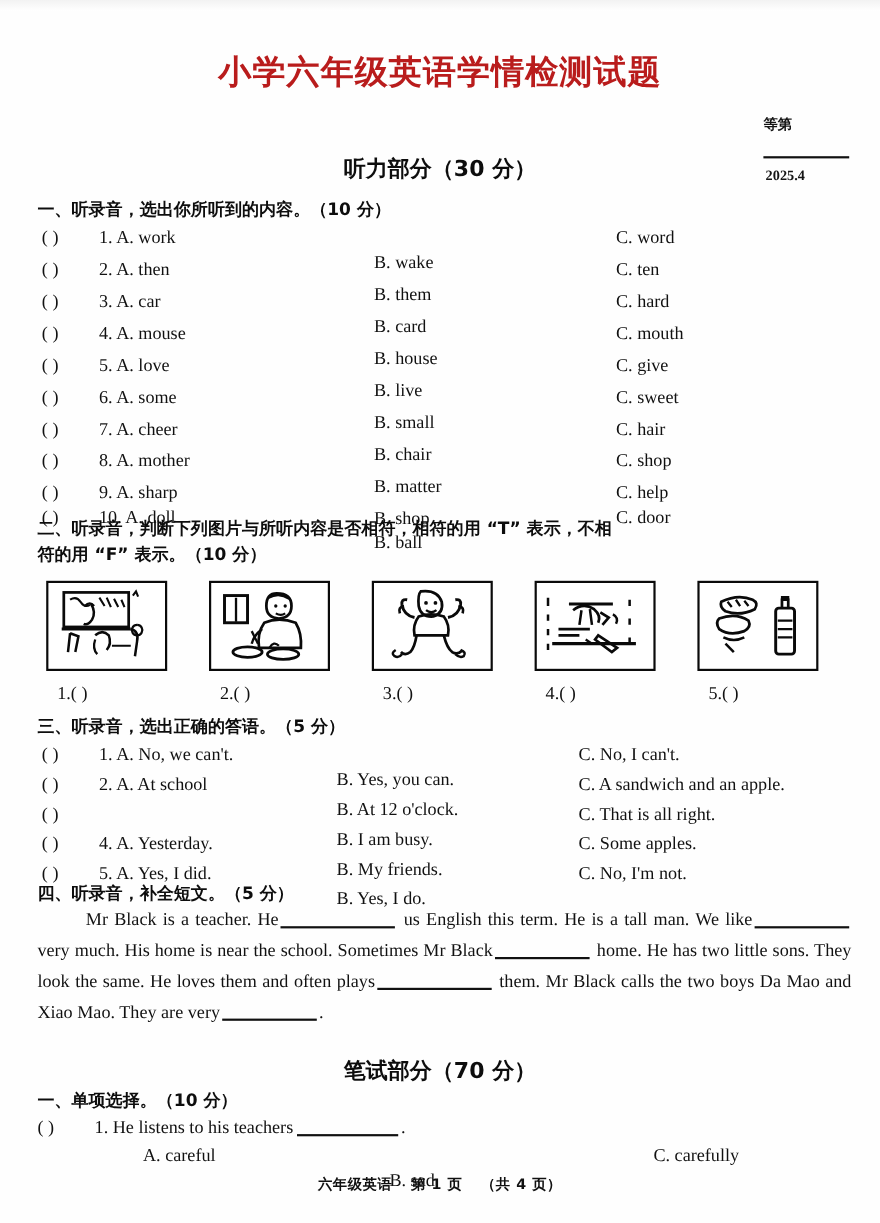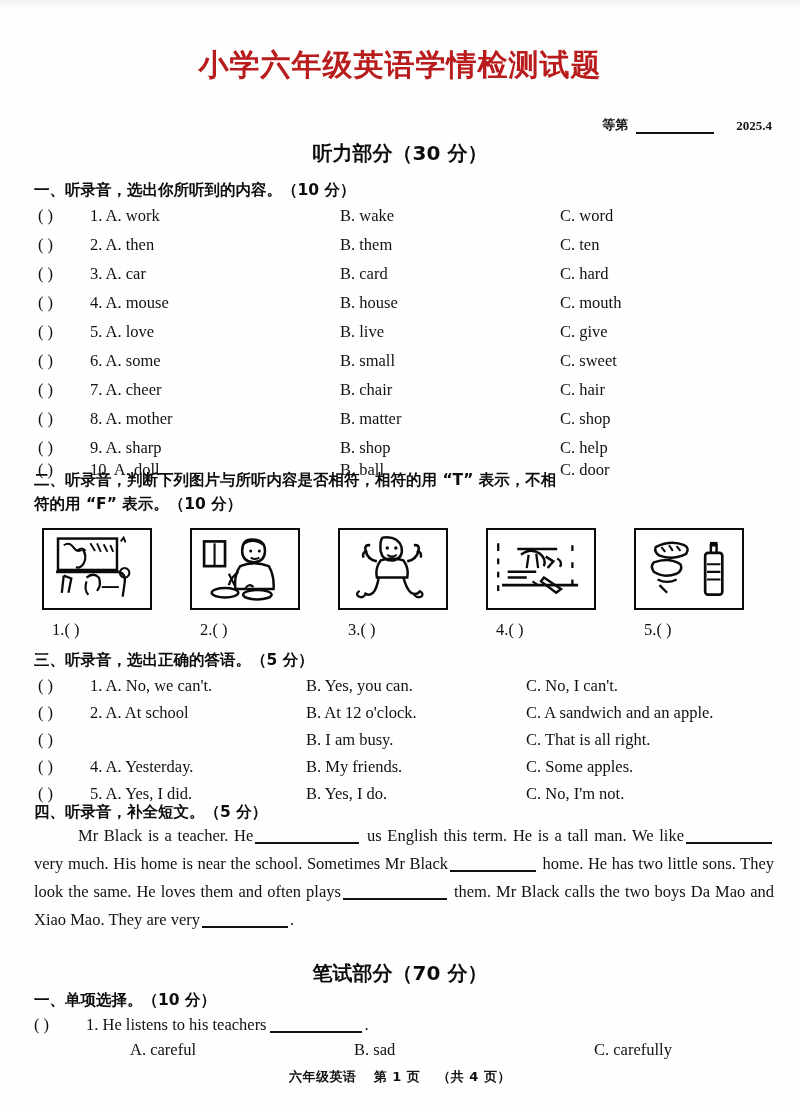--- a/index.html
+++ b/index.html
@@ -41,38 +41,39 @@
     text-align: center;
     font-family: "DejaVu Sans", sans-serif;
     font-weight: bold;
     font-size: 30px;
     letter-spacing: 1px;
     color: #b91c1c;
   }
 
   .headline-meta {
     position: absolute;
-    top: 116px;
+    top: 104px;
     right: 28px;
     font-family: "DejaVu Sans", sans-serif;
     font-size: 13px;
     font-weight: bold;
     color: #141414;
     display: flex;
-    align-items: flex-end;
+    align-items: flex-start;
     gap: 8px;
+    flex-direction: column;
   }
   .headline-meta .blank-line {
     display: inline-block;
     width: 78px;
     border-bottom: 2px solid #111;
     height: 12px;
   }
   .headline-meta .date {
-    margin-left: 14px;
+    margin-left: 2px;
     font-family: "Liberation Serif", serif;
     font-weight: bold;
   }
 
   .part-heading {
     position: absolute;
     width: 800px;
     left: 0;
     text-align: center;
     font-family: "DejaVu Sans", sans-serif;
@@ -102,21 +103,21 @@
     font-size: 16.5px;
     line-height: 25px;
     white-space: nowrap;
   }
   .q-paren {
     position: absolute;
     left: 4px;
     width: 52px;
   }
   .opt-a { position: absolute; left: 56px; font-family: Liberation Serif, serif; }
-  .opt-b { position: absolute; left: 306px; }
+  .opt-b { position: absolute; left: 306px; margin-top: 23px; }
   .opt-c { position: absolute; left: 526px; }
 
   
   .s3 .opt-a { left: 56px; }
   .s3 .opt-b { left: 272px; }
   .s3 .opt-c { left: 492px; }
 
   .pic-strip {
     position: absolute;
     left: 42px;

